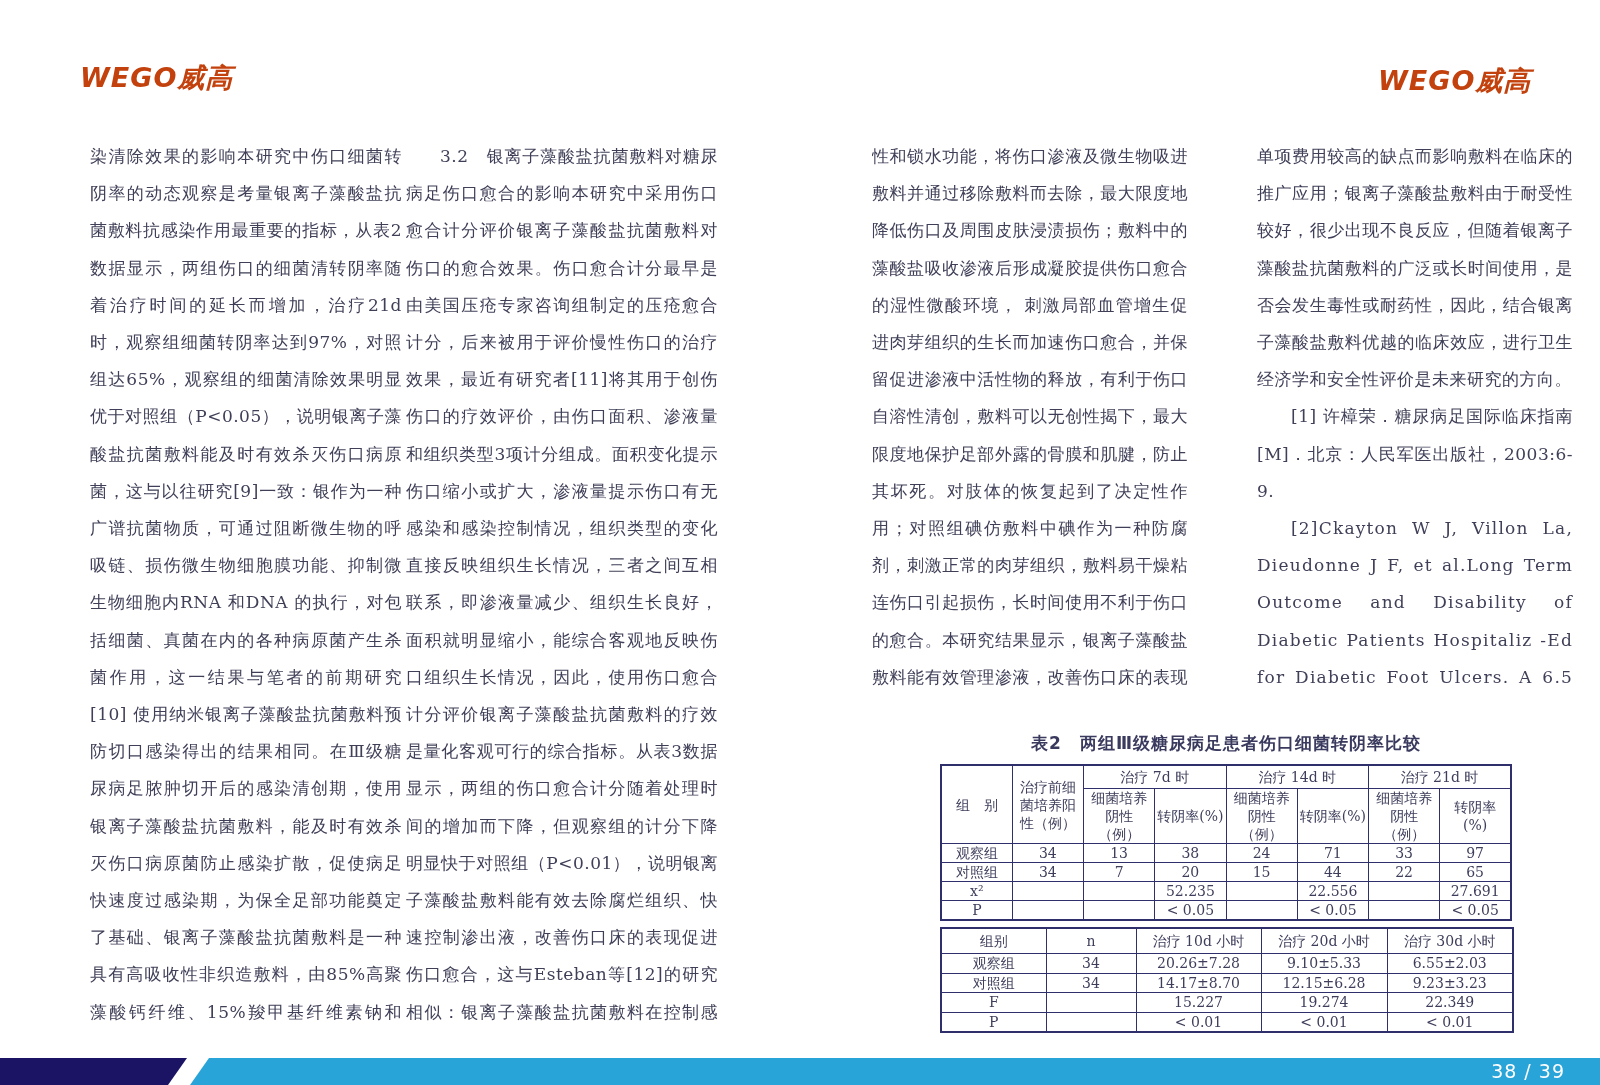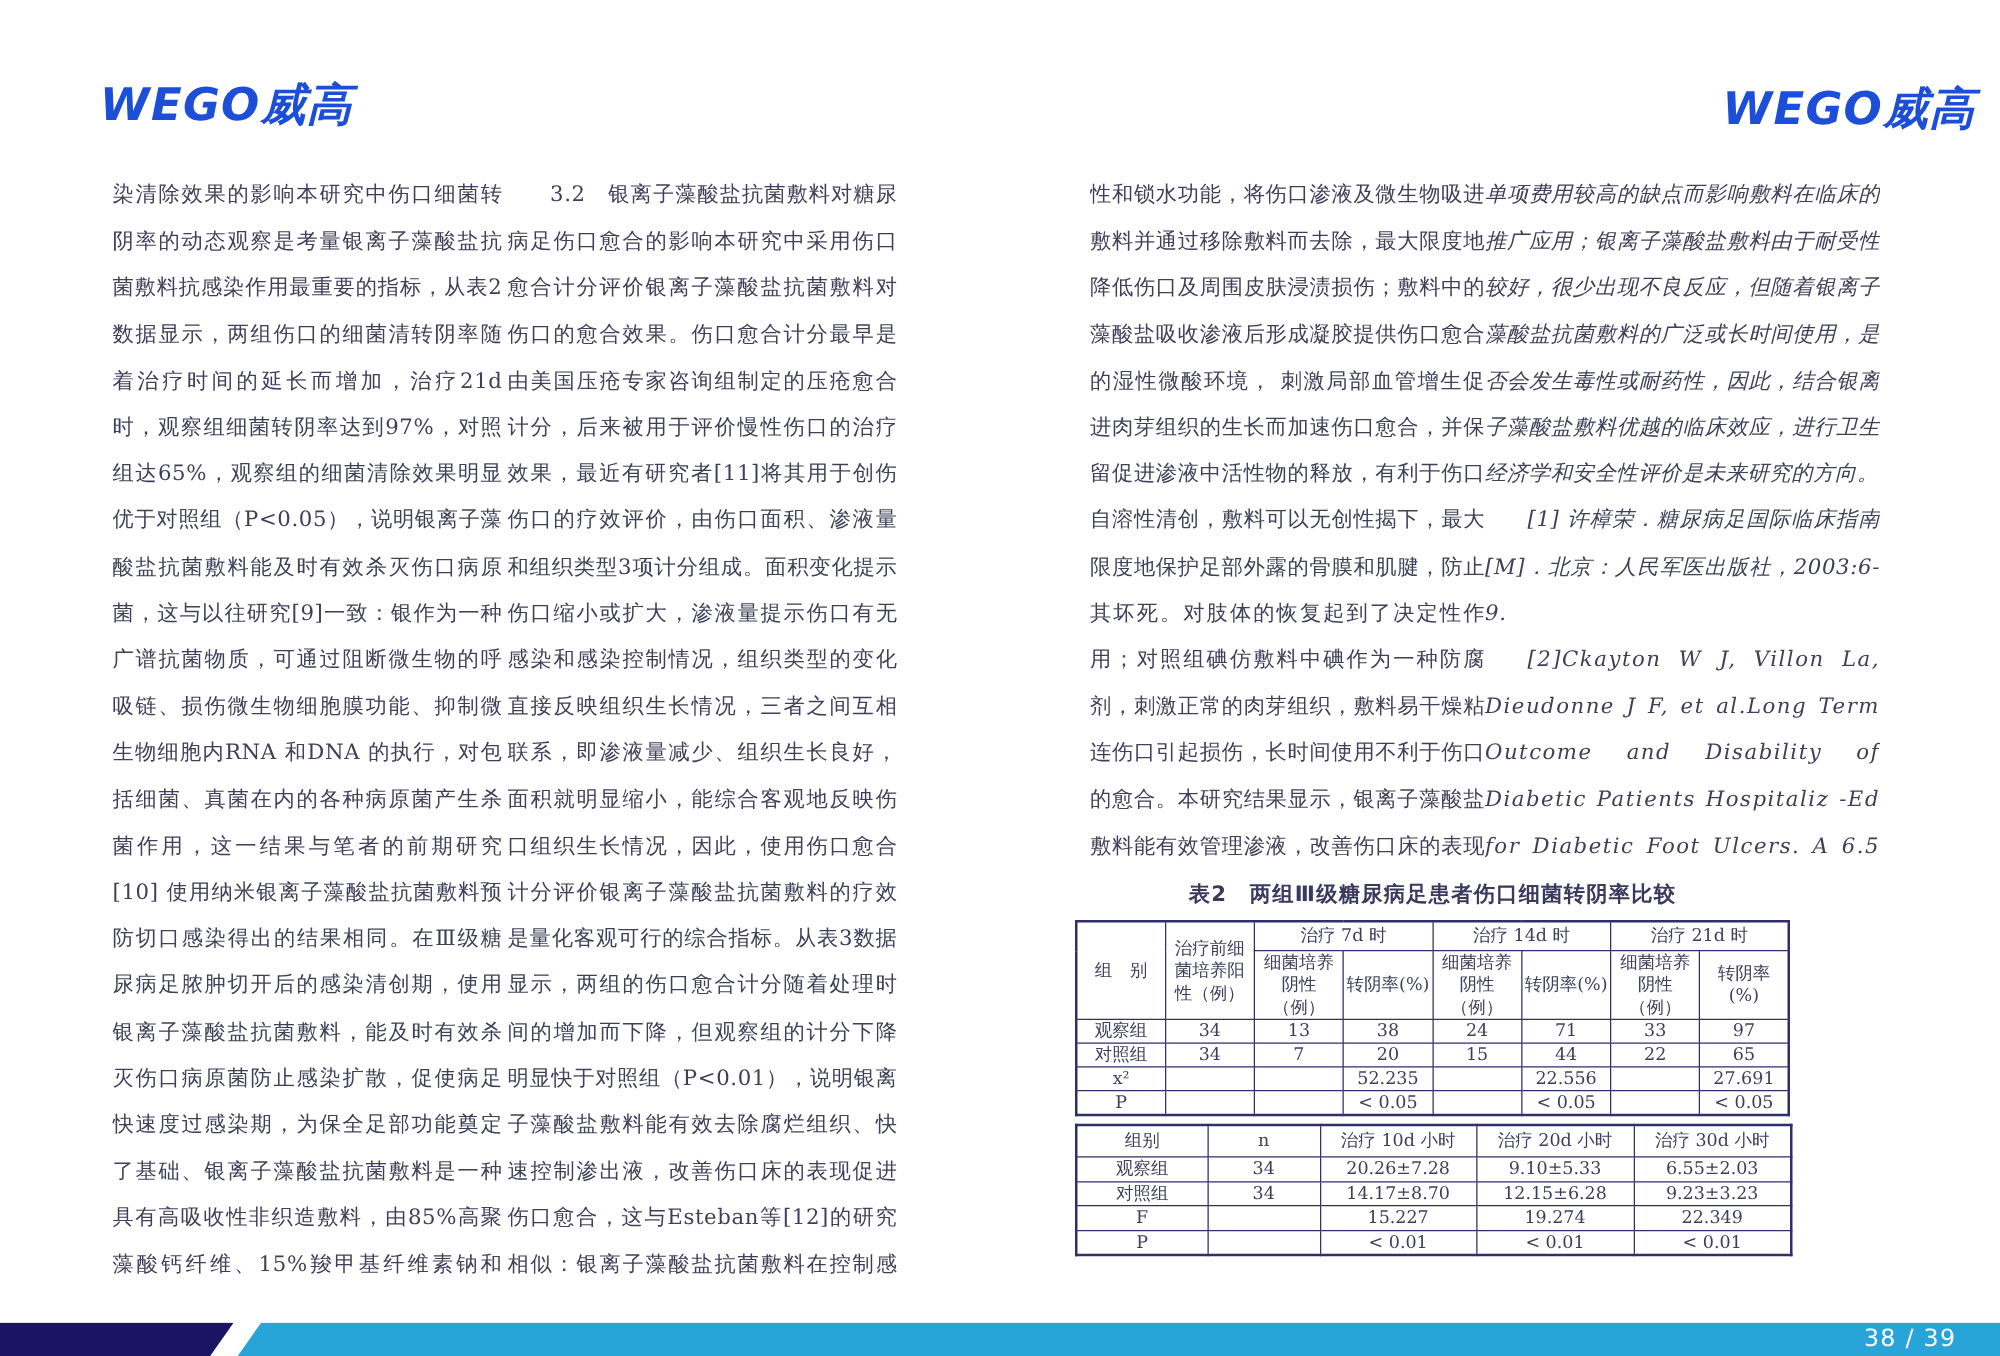--- a/index.html
+++ b/index.html
@@ -2,40 +2,40 @@
 <html><head>
 <meta charset="utf-8">
 <style>
   html,body { margin:0; padding:0; }
   body {
     width:1600px; height:1085px; position:relative; overflow:hidden;
     background:#ffffff; font-family:"DejaVu Serif", serif;
   }
   .logo {
     position:absolute; font-family:"DejaVu Sans", sans-serif;
-    font-weight:bold; font-style:italic; font-size:36px; letter-spacing:1px;
-    color:#1d4ed8; white-space:nowrap;
+    font-weight:bold; font-style:italic; font-size:27px; letter-spacing:1px;
+    color:#c2410c; white-space:nowrap;
   }
   .logo-left  { left:80px;  top:60px; }
   .logo-right { left:1378px; top:63px; }
 
   .column {
     position:absolute; top:138px; width:312px; text-align:justify;
     font-size:17px; line-height:37.2px; color:#3f3f58; letter-spacing:0.5px;
   }
   .col1 { left:90px;  height:900px; overflow:hidden; }
   .col2 { left:406px; height:900px; overflow:hidden; }
   .col3 { left:872px; width:316px; height:566px; overflow:hidden; }
-  .col4 { left:1188px; width:316px; height:566px; overflow:hidden;font-style:italic; }
+  .col4 { left:1257px; width:316px; height:566px; overflow:hidden; }
   .para { margin:0; }
   .indent { text-indent:2em; }
   .ref { margin:0; text-indent:2em; }
   .latin-ref { letter-spacing:1.2px; }
 
-  .tbl-wrap { position:absolute; left:860px; width:572px; }
+  .tbl-wrap { position:absolute; left:940px; width:572px;margin-top:28px; }
   .tbl2 { top:704px; }
   .tbl3 { top:899px; }
   .tbl-title {
     text-align:center; font-family:"DejaVu Sans", sans-serif; font-weight:bold;
     font-size:17px; color:#3a3a5e; margin:0 0 9px 0; letter-spacing:1px;
   }
   table {
     width:100%; border-collapse:collapse; table-layout:fixed;
     font-size:14px; color:#3e3e5c; border:2px solid #2f2f6b;
   }

